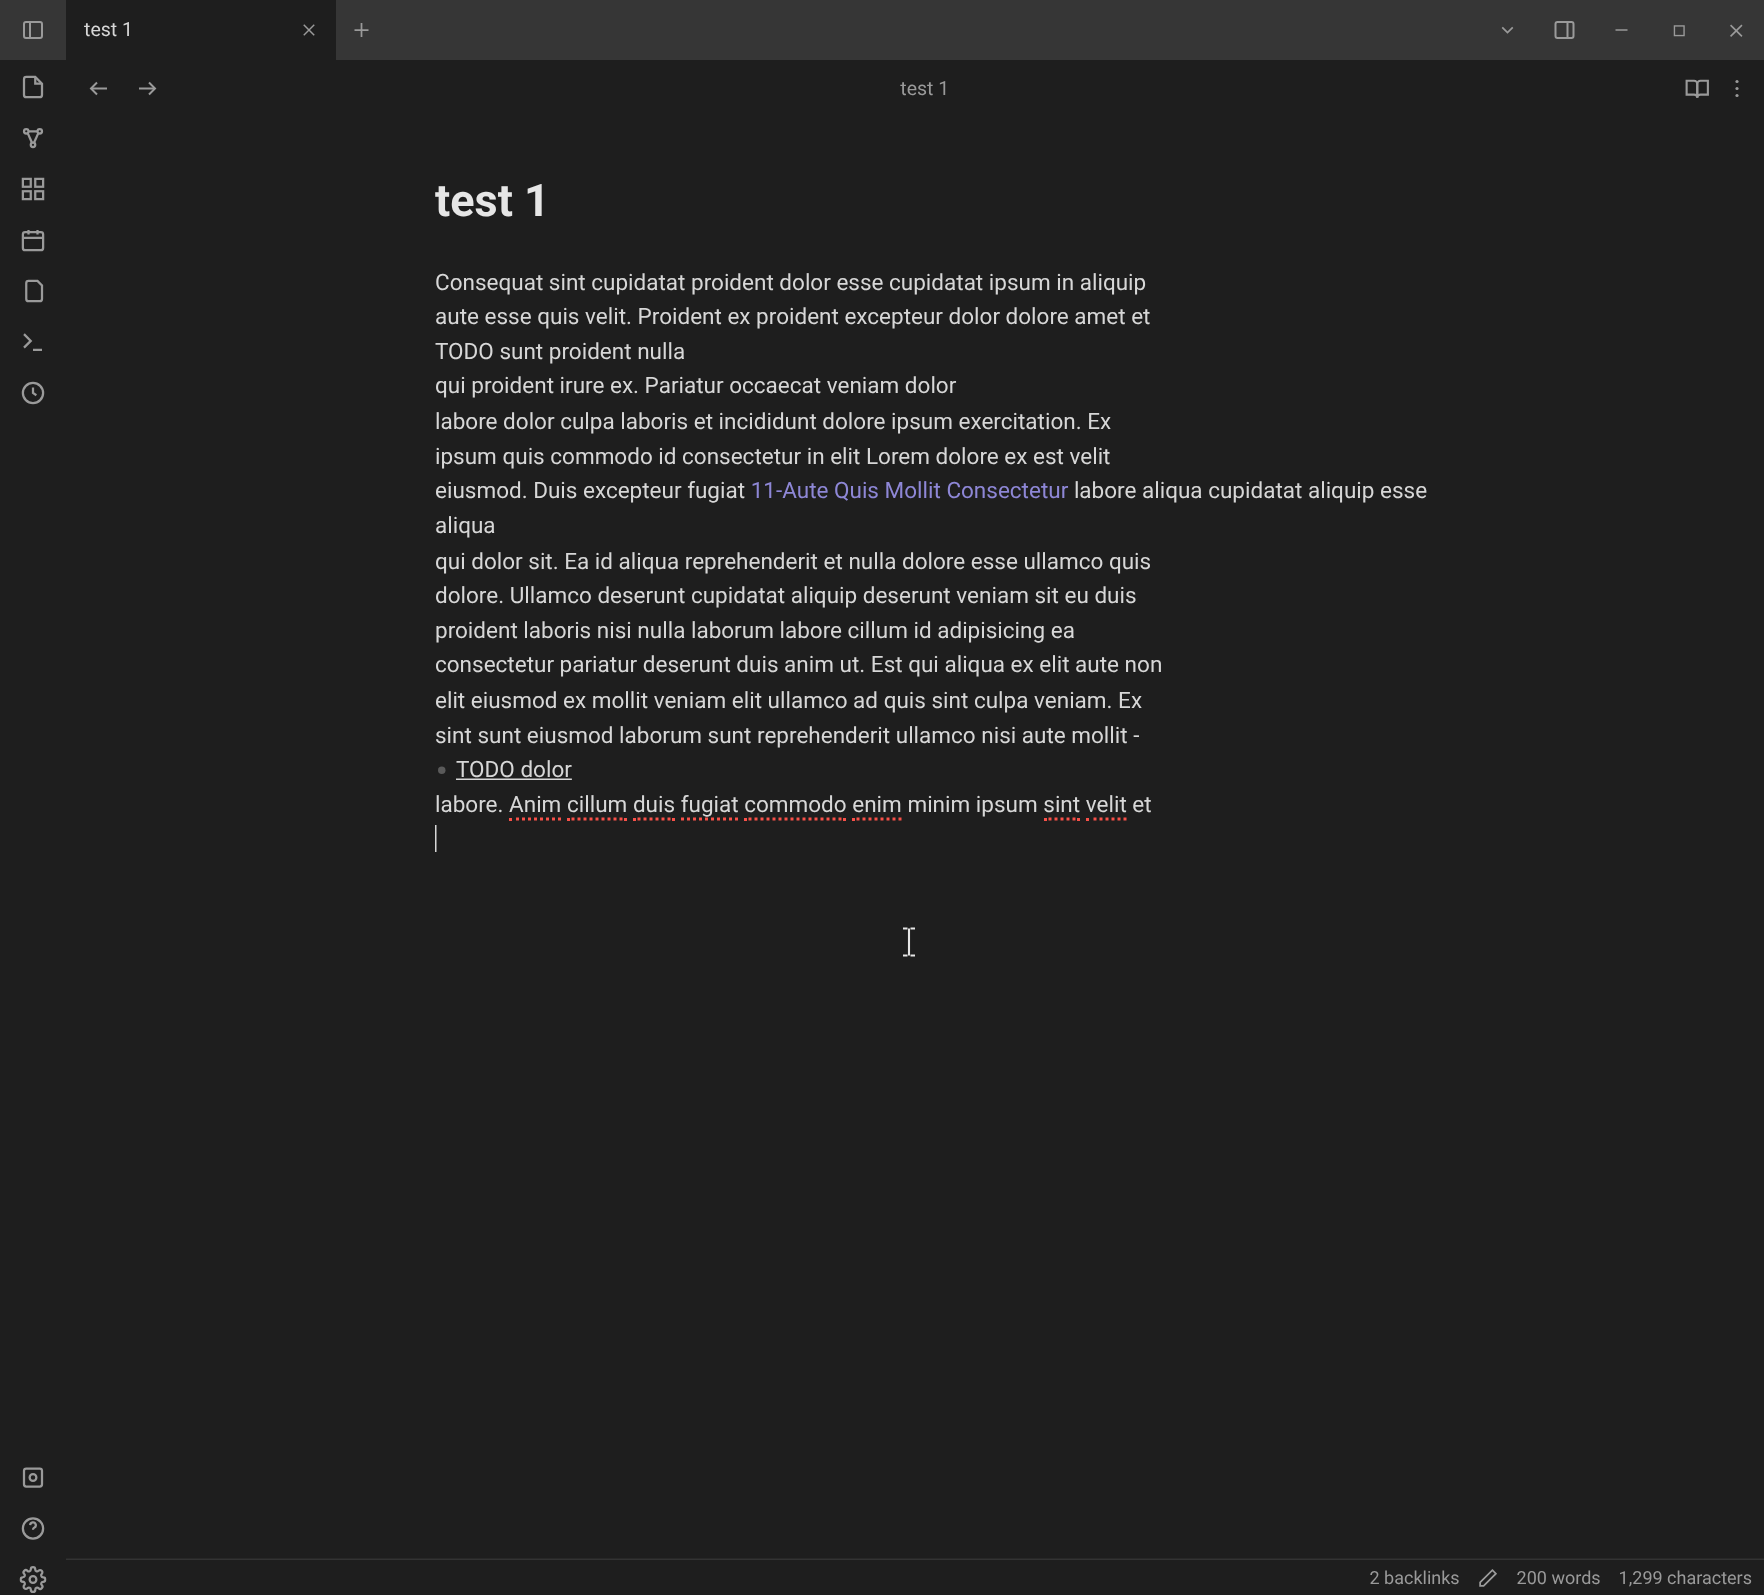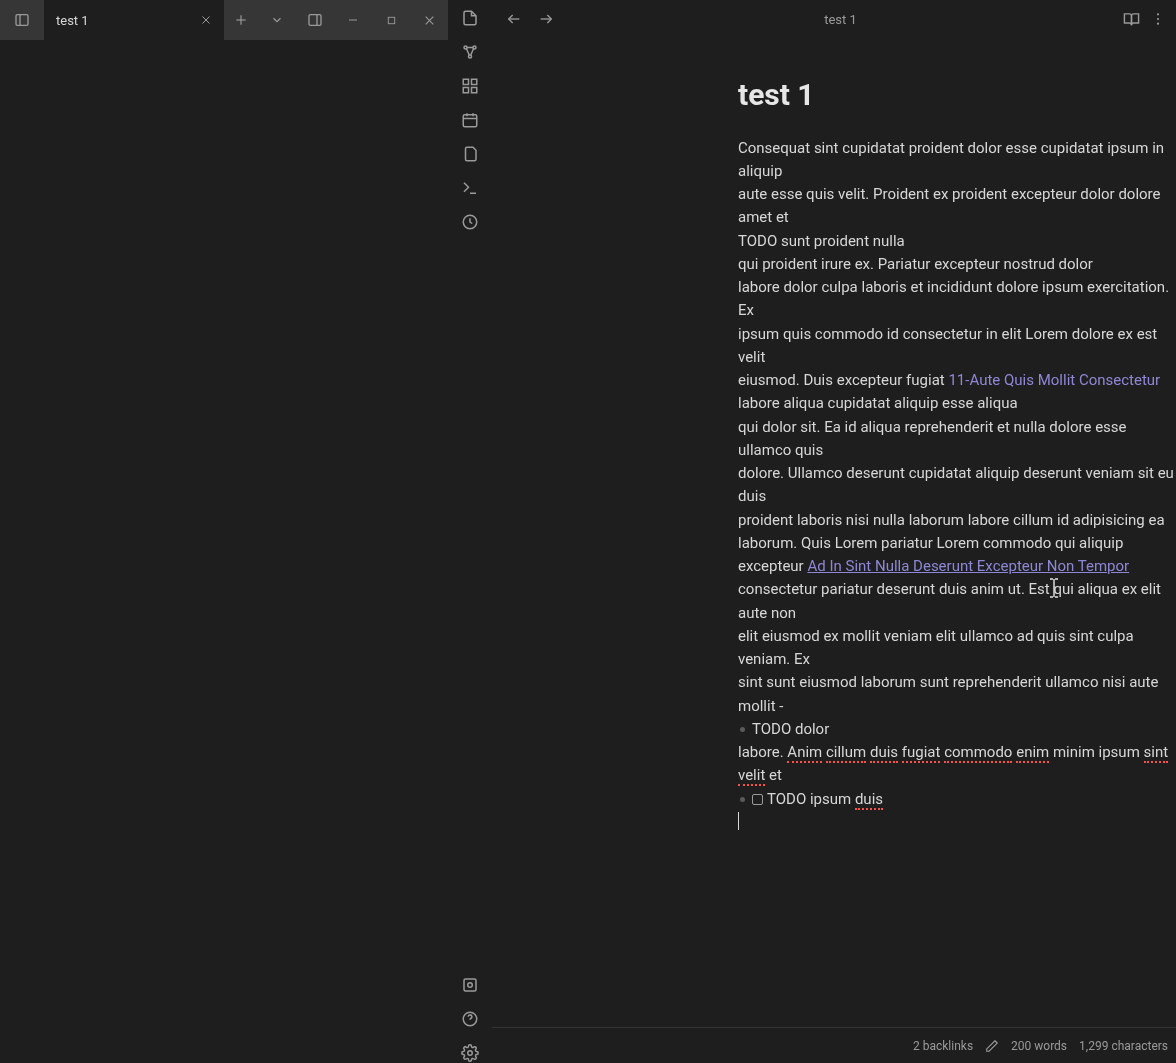--- a/index.html
+++ b/index.html
@@ -16,21 +16,21 @@
   }
   *{box-sizing:border-box;}
   html,body{margin:0;padding:0;height:100%;width:100%;}
   body{
     background:var(--bg);
     color:var(--text);
     font-family:-apple-system,"Segoe UI",Roboto,Helvetica,Arial,sans-serif;
     font-size:15px;
     overflow:hidden;
   }
-  .app{display:flex;flex-direction:row;height:100vh;width:100vw;}
+  .app{display:flex;flex-direction:column;height:100vh;width:100vw;}
   
   .titlebar{
     height:40px;background:var(--bg-tab-bar);display:flex;align-items:stretch;
     -webkit-app-region:drag;
   }
   .titlebar .side-toggle{
     width:44px;display:flex;align-items:center;justify-content:center;
     color:var(--text-dim);
   }
   .tabstrip{display:flex;align-items:stretch;flex:0 0 auto;}
@@ -66,38 +66,38 @@
   .note-scroll{flex:1;overflow:auto;}
   .note{
     max-width:700px;padding:20px 0 60px 0;margin-left:246px;
     line-height:1.55;font-size:15px;color:var(--text);
     position:relative;
   }
   .note h1{font-size:30px;font-weight:700;margin:14px 0 18px 0;color:#e6e6e6;}
   .note .line{display:block;}
   .link{color:var(--link);}
   .link.ul{text-decoration:underline;}
-  .bullet-line{padding-left:14px;position:relative;}
+  .bullet-line{padding-left:14px;position:relative;text-decoration:underline;}
   .bullet-line::before{
     content:"";position:absolute;left:2px;top:9px;width:5px;height:5px;
     border-radius:50%;background:var(--bullet);
   }
   .checkbox-inline{display:inline-block;width:11px;height:11px;border:1px solid var(--text-dim);border-radius:2px;vertical-align:-1px;margin-right:4px;}
   .spell{border-bottom:2px dotted var(--spell);}
   .caret{
     display:inline-block;width:1px;height:18px;background:var(--text);vertical-align:-3px;
     animation:blink 1s step-end infinite;
   }
   @keyframes blink{50%{opacity:0;}}
   .ibeam{
     position:absolute;left:310px;top:540px;color:var(--text);font-size:18px;pointer-events:none;
   }
   
   .status{
-    height:36px;border-top:1px solid var(--border);display:flex;align-items:center;
+    height:24px;border-top:1px solid var(--border);display:flex;align-items:center;
     justify-content:flex-end;padding:0 8px;gap:12px;color:var(--text-dim);font-size:12px;
     background:var(--bg);
   }
   .status .sitem{display:flex;align-items:center;gap:6px;}
   svg{display:block;}
 </style>
 </head>
 <body>
 
 <div class="app">
@@ -265,34 +265,32 @@
         </div>
       </div>
 
       <div class="note-scroll">
         <div class="note" id="note">
           <h1>test 1</h1>
           <div id="note-body">
               <div class="line"><span>Consequat sint cupidatat proident dolor esse cupidatat ipsum in aliquip</span></div>
               <div class="line"><span>aute esse quis velit. Proident ex proident excepteur dolor dolore amet et</span></div>
               <div class="line"><span>TODO sunt proident nulla</span></div>
-              <div class="line"><span>qui proident irure ex. Pariatur excepteur nostrud dolor</span></div>
+              <div class="line"><span>qui proident irure ex. Pariatur occaecat veniam dolor</span></div>
               <div class="line"><span>labore dolor culpa laboris et incididunt dolore ipsum exercitation. Ex</span></div>
               <div class="line"><span>ipsum quis commodo id consectetur in elit Lorem dolore ex est velit</span></div>
               <div class="line"><span>eiusmod. Duis excepteur fugiat </span><a class="link">11-Aute Quis Mollit Consectetur</a><span> labore aliqua cupidatat aliquip esse aliqua</span></div>
               <div class="line"><span>qui dolor sit. Ea id aliqua reprehenderit et nulla dolore esse ullamco quis</span></div>
               <div class="line"><span>dolore. Ullamco deserunt cupidatat aliquip deserunt veniam sit eu duis</span></div>
               <div class="line"><span>proident laboris nisi nulla laborum labore cillum id adipisicing ea</span></div>
-              <div class="line"><span>laborum. Quis Lorem pariatur Lorem commodo qui aliquip excepteur </span><a class="link ul">Ad In Sint Nulla Deserunt Excepteur Non Tempor</a></div>
               <div class="line"><span>consectetur pariatur deserunt duis anim ut. Est qui aliqua ex elit aute non</span></div>
               <div class="line"><span>elit eiusmod ex mollit veniam elit ullamco ad quis sint culpa veniam. Ex</span></div>
               <div class="line"><span>sint sunt eiusmod laborum sunt reprehenderit ullamco nisi aute mollit -</span></div>
               <div class="line bullet-line"><span>TODO dolor</span></div>
               <div class="line"><span>labore. </span><span class="spell">Anim</span><span> </span><span class="spell">cillum</span><span> </span><span class="spell">duis</span><span> </span><span class="spell">fugiat</span><span> </span><span class="spell">commodo</span><span> </span><span class="spell">enim</span><span> minim ipsum </span><span class="spell">sint</span><span> </span><span class="spell">velit</span><span> et</span></div>
-              <div class="line bullet-line"><span class="checkbox-inline"></span><span>TODO ipsum </span><span class="spell">duis</span></div>
             </div>
           <span class="caret"></span>
           <span class="ibeam">
             <svg width="12" height="20" viewBox="0 0 12 20" fill="none" stroke="#e6e6e6" stroke-width="1.4">
                 <path d="M2 1h3M7 1h3M6 1v18M2 19h3M7 19h3"></path>
               </svg>
           </span>
         </div>
       </div>
 

